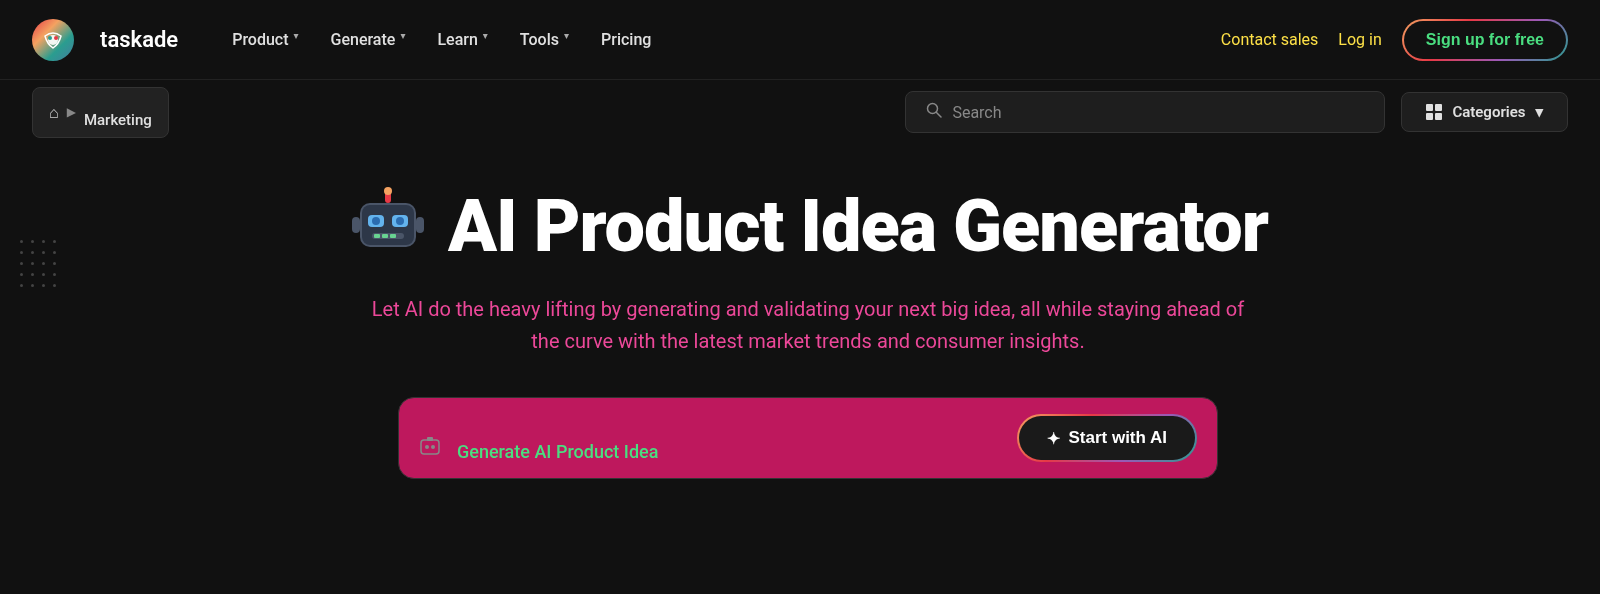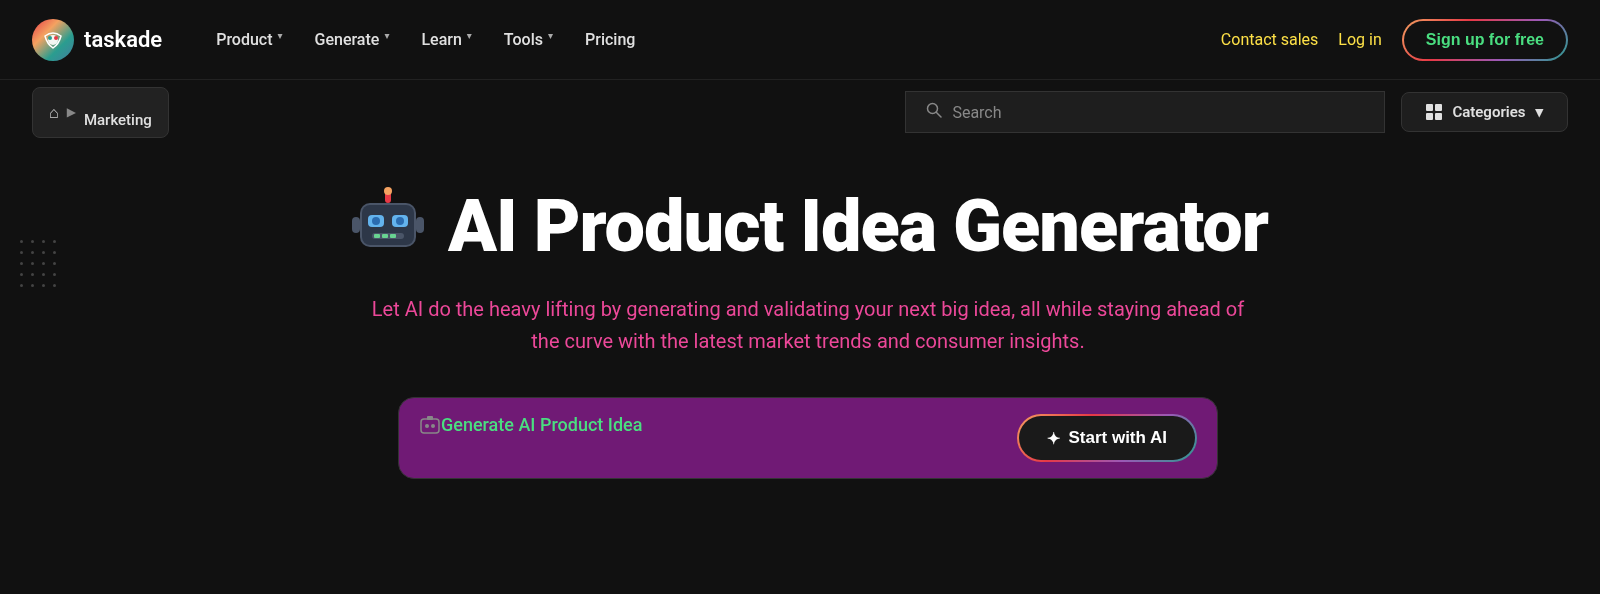--- a/index.html
+++ b/index.html
@@ -22,21 +22,21 @@
       height: 80px;
       background-color: #111111;
       border-bottom: 1px solid #222;
       position: relative;
       z-index: 10;
     }
 
     .logo-area {
       display: flex;
       align-items: center;
-      gap: 10px;
+      gap: 26px;
       margin-right: 40px;
     }
 
     .logo-icon {
       width: 42px;
       height: 42px;
       border-radius: 50%;
       background: linear-gradient(135deg, #e63946, #f4a261, #2a9d8f, #457b9d);
       display: flex;
       align-items: center;
@@ -141,21 +141,21 @@
     .spacer {
       flex: 1;
     }
 
     .search-bar {
       display: flex;
       align-items: center;
       gap: 10px;
       background: #1e1e1e;
       border: 1px solid #333;
-      border-radius: 0;
+      border-radius: 8px;
       padding: 10px 20px;
       width: 480px;
       cursor: text;
     }
 
     .search-icon-svg {
       color: #888;
       font-size: 16px;
     }
 
@@ -236,26 +236,27 @@
       font-size: 20px;
       color: #ec4899;
       text-align: center;
       max-width: 900px;
       line-height: 1.6;
       margin-bottom: 40px;
     }
 
     .action-bar {
       display: flex;
-      align-items: flex-start;
-      background: #701a75;
+      align-items: flex-end;
+      background: #be185d;
       border: 1px solid #333;
       border-radius: 16px;
       padding: 16px 20px;
       width: 820px;
+      gap: 16px;
     }
 
     .action-icon {
       font-size: 22px;
       color: #888;
     }
 
     .action-label {
       flex: 1;
       color: #4ade80;

